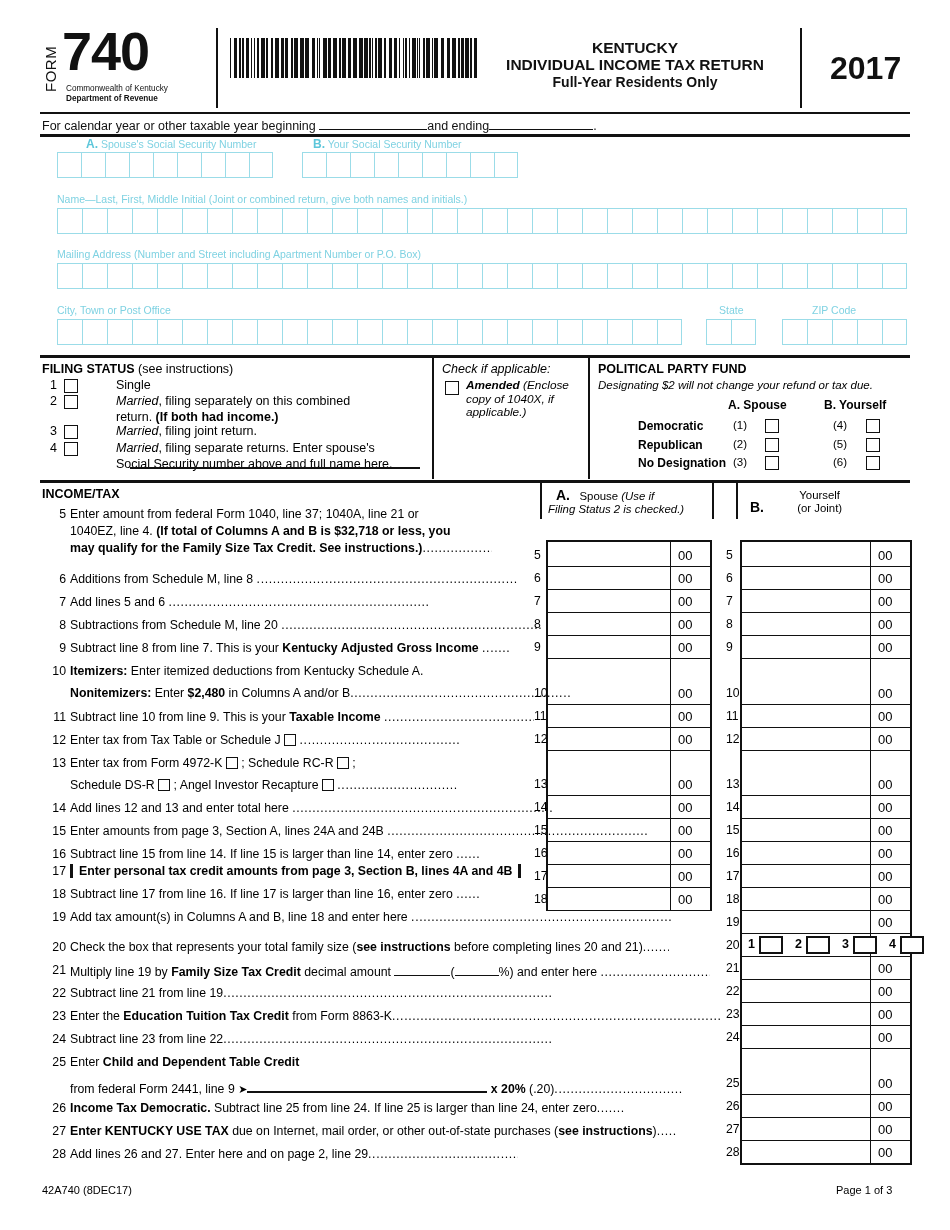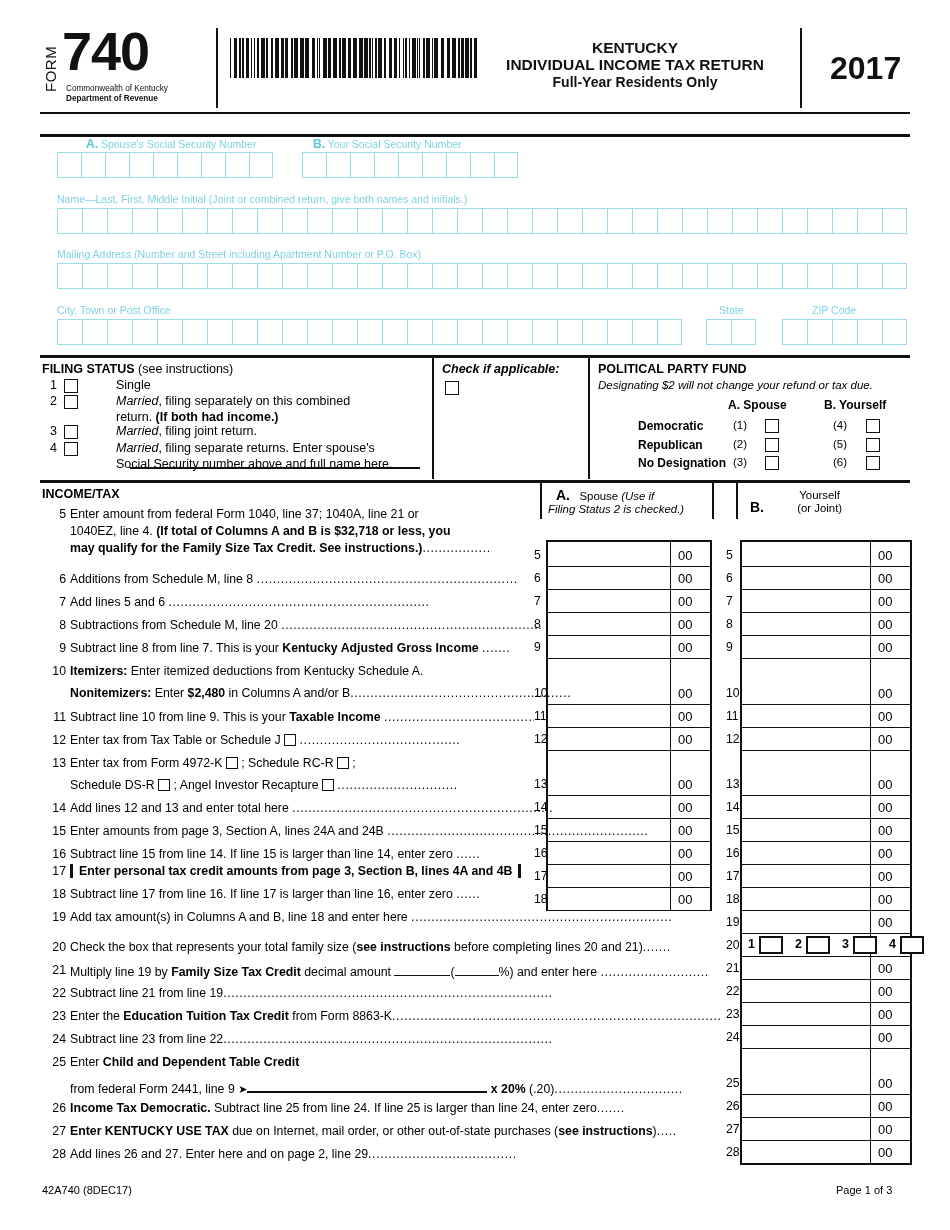--- a/index.html
+++ b/index.html
@@ -36,21 +36,21 @@
   .boxrow .cell{border:1.6px solid #9BDCE8;border-right-width:0;box-sizing:border-box;}
   .boxrow .cell:last-child{border-right-width:1.6px;}
   #fs-title{position:absolute;left:2px;top:4px;font-size:12.5px;}
   #fs-title b{font-weight:bold;}
   .fsrow{position:absolute;font-size:12.5px;line-height:15.5px;}
   .fsnum{position:absolute;font-size:12.5px;}
   .cbx{position:absolute;border:1.7px solid #111;background:#fff;box-sizing:border-box;}
   .sigline{position:absolute;background:#111;height:1.6px;}
 
   .sep-v{position:absolute;background:#111;width:1.6px;}
-  #chk-title{position:absolute;font-size:12.5px;font-weight:bold;font-style:italic;}
+  #chk-title{position:absolute;font-size:12.5px;font-weight:normal;font-style:italic;}
   .amend{position:absolute;font-size:11.8px;font-style:italic;line-height:13.5px;}
   .amend b{font-style:italic;font-weight:bold;}
   #pp-title{position:absolute;font-size:12.5px;font-weight:bold;}
   #pp-sub{position:absolute;font-size:11.5px;font-style:italic;}
   .pp-col{position:absolute;font-size:12px;font-weight:bold;}
   .pp-name{position:absolute;font-size:12px;font-weight:bold;}
   .pp-n{position:absolute;font-size:11.5px;}
   #inc-rule-top{position:absolute;left:40px;top:480px;width:870px;height:2.6px;background:#111;}
   #inc-title{position:absolute;left:42px;top:487px;font-size:12.5px;font-weight:bold;}
 
@@ -153,20 +153,24 @@
     <div id="title">
       <div class="l smallcaps"><span class="c1">KENTUCKY</span></div>
       <div class="l smallcaps"><span class="c1">INDIVIDUAL INCOME TAX RETURN</span></div>
       <div class="l" style="font-size:14px;">Full-Year Residents Only</div>
     </div>
     <div class="vrule" style="left:760px;top:0;height:80px;"></div>
     <div id="year">2017</div>
   </div>
 
   <div id="hrule1"></div>
+  <div id="calyear">
+    <span>For calendar year or other taxable year beginning</span>
+    <span class="ul" style="width:108px"></span><span>and ending</span><span class="ul" style="width:104px"></span><span>.</span>
+  </div>
   <div id="hrule2"></div>
 
   <div class="tlabel" style="left:86px;top:137px;">
     <b>A.</b> <span>Spouse's Social Security Number</span>
   </div>
   <div class="boxrow" id="ssnA" style="left: 57px; top: 152px; height: 26px;">
       <div class="cell" style="width: 24px;"></div>
       <div class="cell" style="width: 24px;"></div>
       <div class="cell" style="width: 24px;"></div>
       <div class="cell" style="width: 24px;"></div>
@@ -331,20 +335,25 @@
       <div class="cbx" style="left: 64px; top: 442px; width: 14px; height: 14px;"></div>
       <div class="fsrow" style="left: 116px; top: 441px;"><i>Married</i>, filing separate returns. Enter spouse's<br>Social Security number above and full name here.</div>
     </div>
   <div class="sigline" style="left:130px;top:467px;width:290px;"></div>
 
   <div class="sep-v" style="left:432px;top:355px;height:124px;"></div>
   <div class="sep-v" style="left:588px;top:355px;height:124px;"></div>
 
   <div id="chk-title" style="left:442px;top:362px;">Check if applicable:</div>
   <div class="cbx" style="left:445px;top:381px;width:14px;height:14px;"></div>
+  <div class="amend" style="left:466px;top:379px;width:120px;">
+    <b>Amended</b> <span>(Enclose</span><br>
+    <span>copy of 1040X, if</span><br>
+    <span>applicable.)</span>
+  </div>
 
   <div id="pp-title" style="left:598px;top:362px;">POLITICAL PARTY FUND</div>
   <div id="pp-sub" style="left:598px;top:379px;">Designating $2 will not change your refund or tax due.</div>
   <div class="pp-col" style="left:728px;top:398px;">A. Spouse</div>
   <div class="pp-col" style="left:824px;top:398px;">B. Yourself</div>
   <div id="pp-rows">
       <div class="pp-name" style="left: 638px; top: 419px;">Democratic</div>
       <div class="pp-n" style="left: 733px; top: 419px;">(1)</div>
       <div class="cbx" style="left: 765px; top: 419px; width: 14px; height: 14px;"></div>
       <div class="pp-n" style="left: 833px; top: 419px;">(4)</div>

